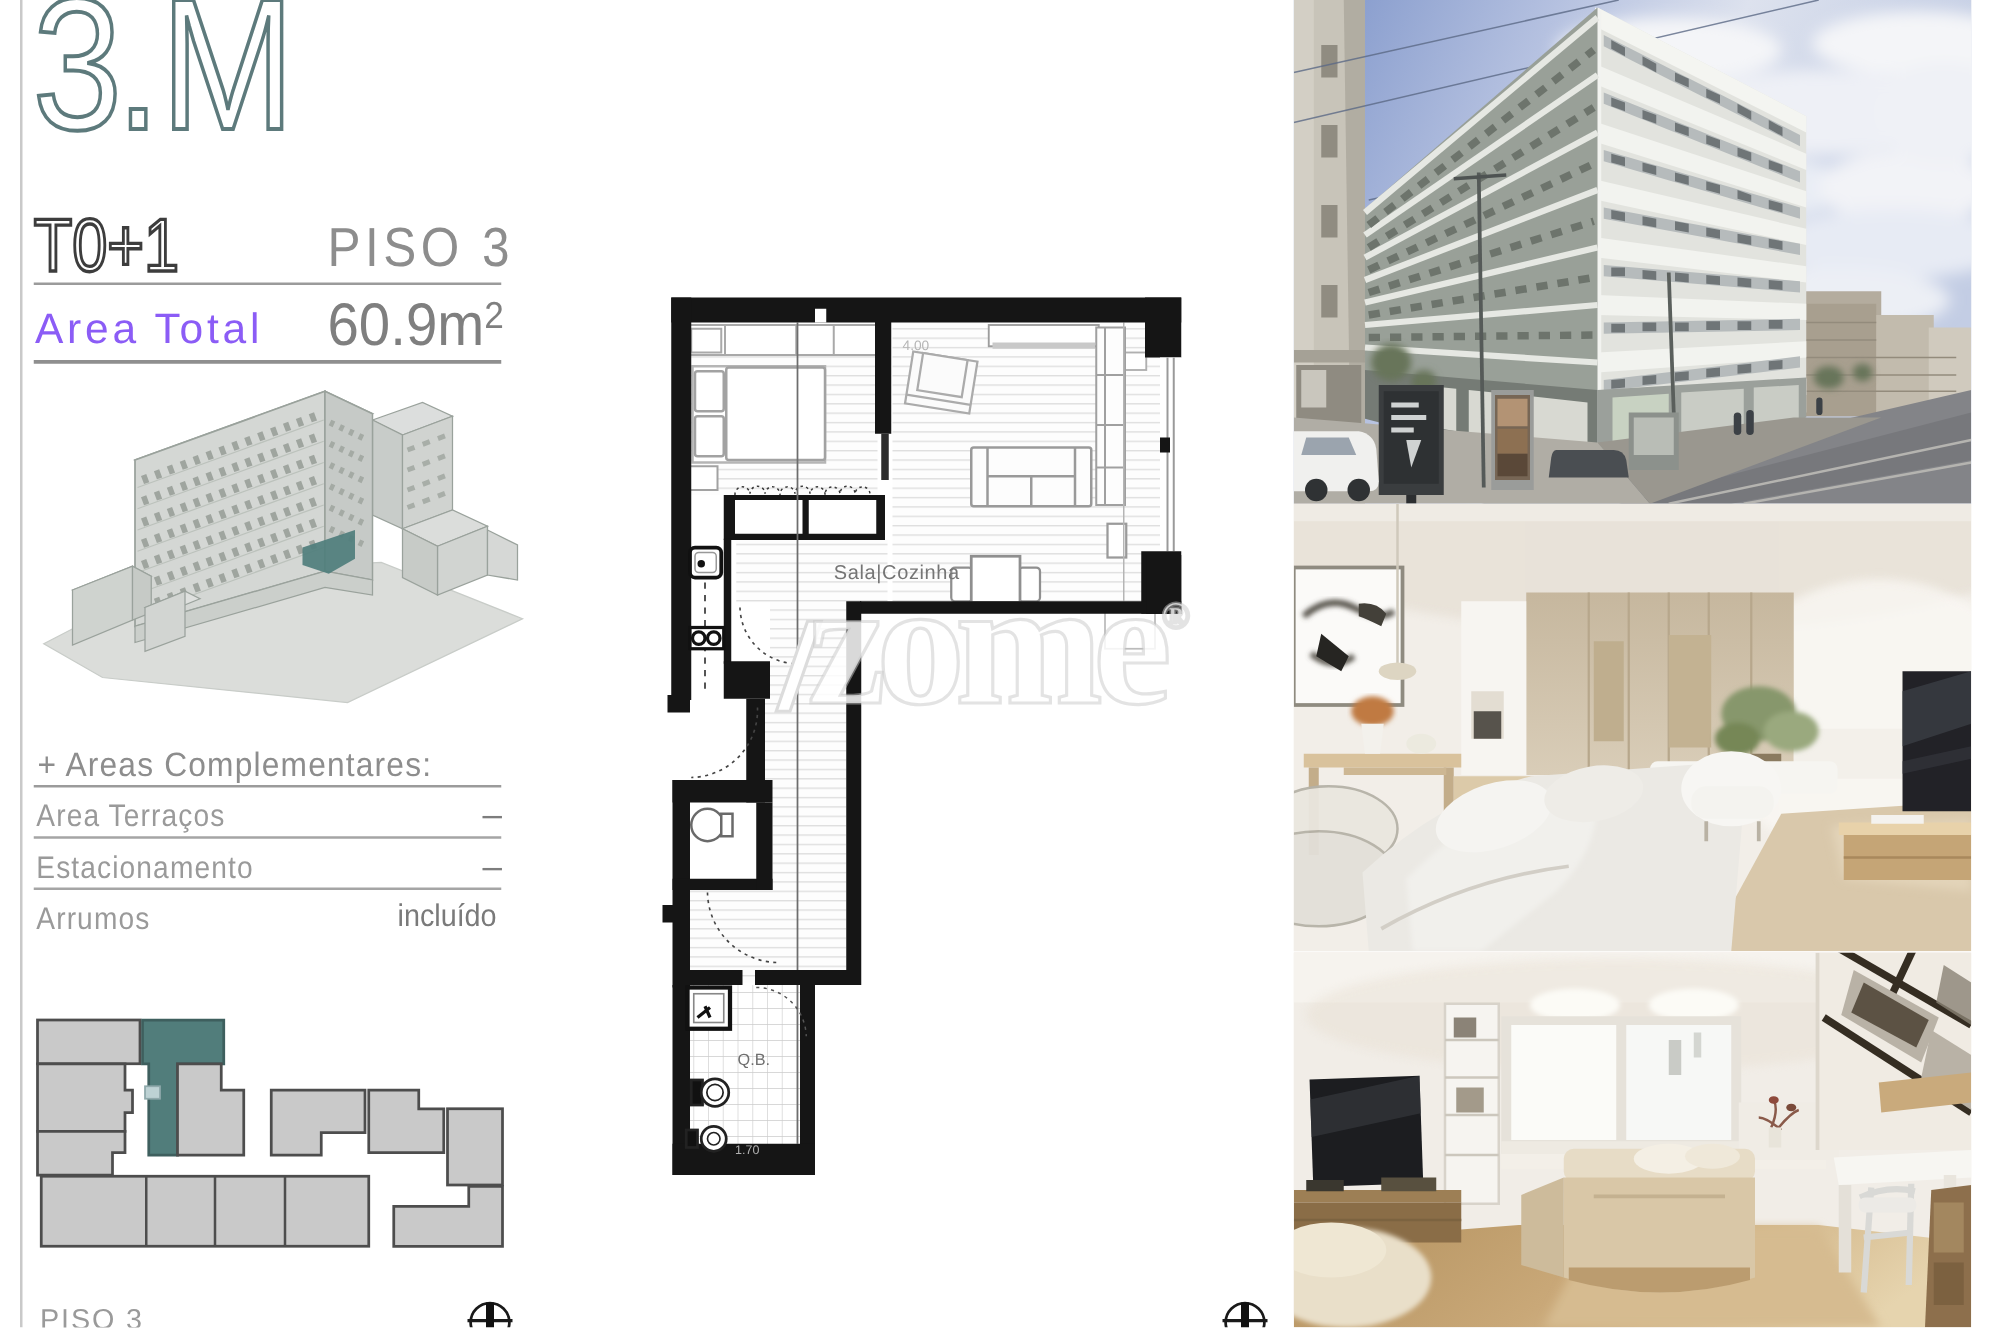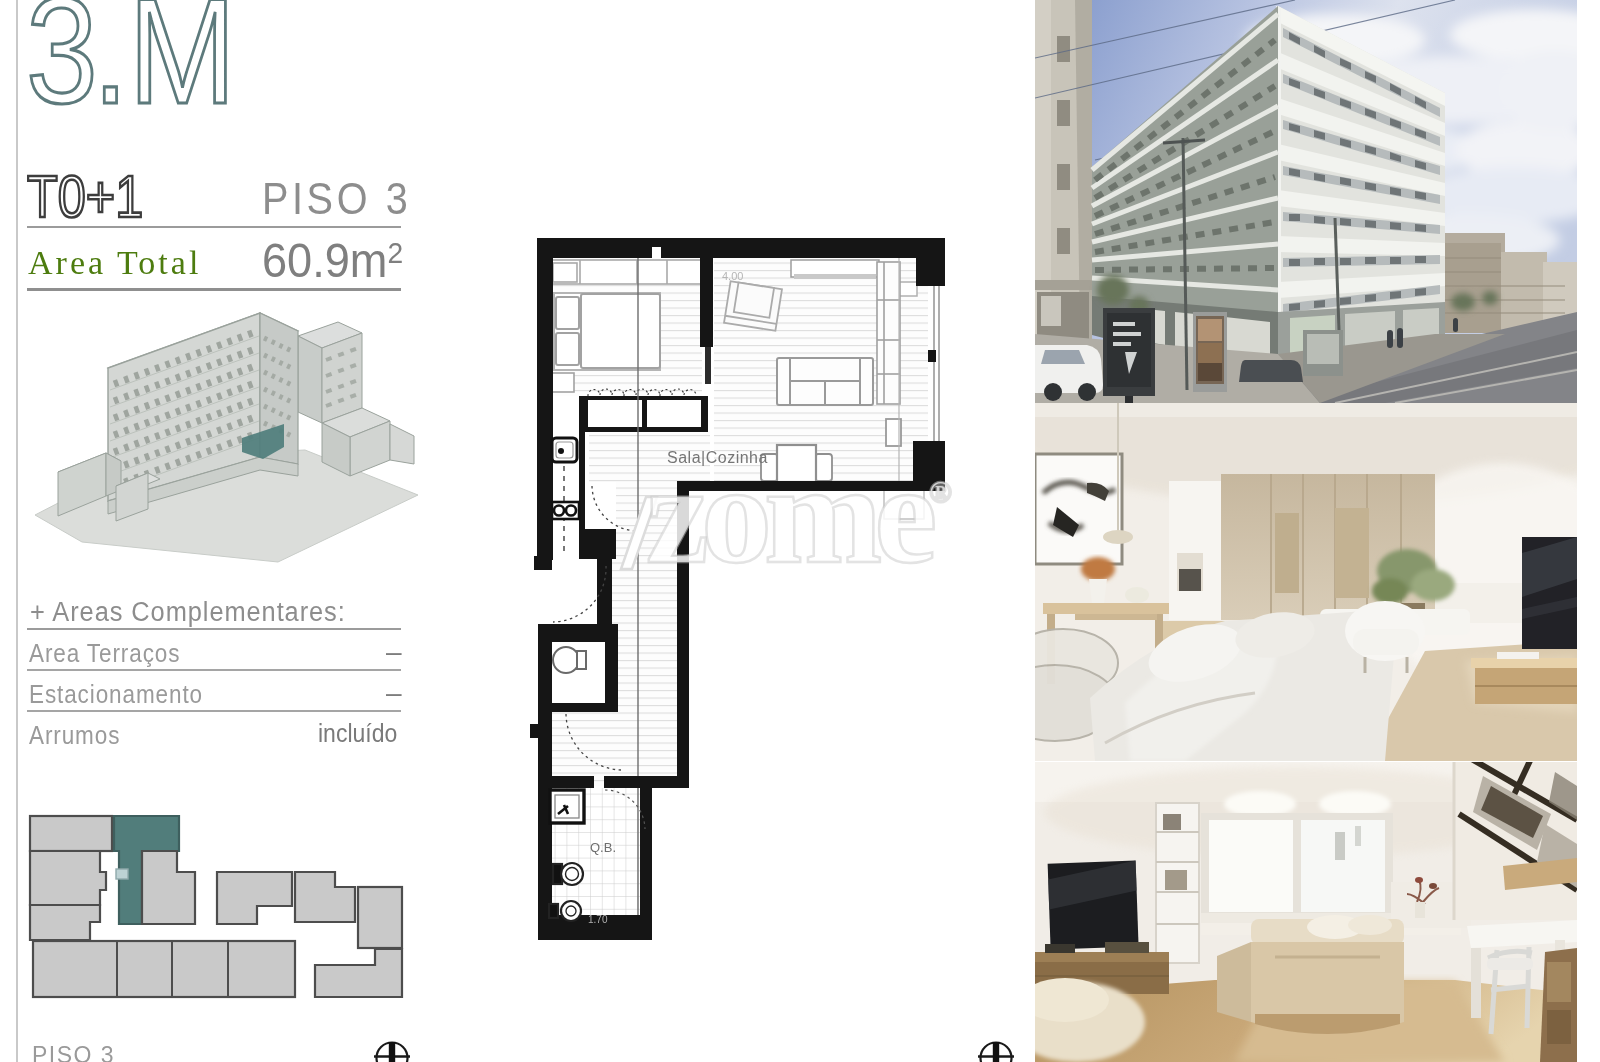--- a/index.html
+++ b/index.html
@@ -13,21 +13,21 @@
 <div class="abs" style="left:16px;top:0;width:2px;height:1062px;background:#c9c9c9;"></div>
 
 <div class="abs" style="left:26px;top:-24px;font-size:150px;line-height:1;color:transparent;-webkit-text-stroke:3.2px #5d7a7c;letter-spacing:-6px;transform:scaleX(0.86);transform-origin:left top;">3<span style="letter-spacing:0px;">.</span>M</div>
 
 <div class="abs" style="left:27px;top:167px;font-size:60px;line-height:1;color:transparent;-webkit-text-stroke:2.7px #3d3d3d;letter-spacing:0px;transform:scaleX(0.84);transform-origin:left top;">T0+1</div>
 
 <div class="abs" style="left:262px;top:177px;font-size:44px;line-height:1;color:#8d8d8d;letter-spacing:4px;transform:scaleX(0.9);transform-origin:left top;">PISO 3</div>
 
 <div class="abs" style="left:27px;top:226px;width:374px;height:2px;background:#9b9b9b;"></div>
 
-<div class="abs" style="left:28px;top:246px;font-size:34px;line-height:1;color:#4d7c0f;letter-spacing:3px;font-family:Liberation Serif, serif;">Area  Total</div>
+<div class="abs" style="left:28px;top:246px;font-size:34px;line-height:1;color:#8b5cf6;letter-spacing:3px;">Area  Total</div>
 
 <div class="abs" style="left:262px;top:237px;font-size:48px;line-height:1;color:#7f7f7f;transform:scaleX(0.94);transform-origin:left top;">60.9m<span style="font-size:30px;vertical-align:14px;">2</span></div>
 
 <div class="abs" style="left:27px;top:288px;width:374px;height:2.5px;background:#8f8f8f;"></div>
 
 <svg class="abs" style="left:20px;top:290px;" width="400" height="290" viewBox="0 0 400 290">
 
 <polygon points="15,225 125,168 285,160 398,205 258,272 62,252" fill="#dbddda" stroke="#c8ccc8" stroke-width="1"></polygon>
 
 <polygon points="278,46 318,32 342,43 302,58" fill="#dcdedd" stroke="#9aa29c" stroke-width="1"></polygon>

